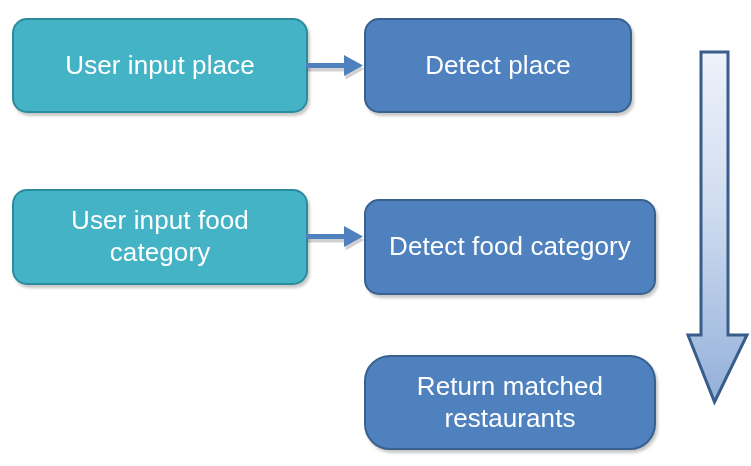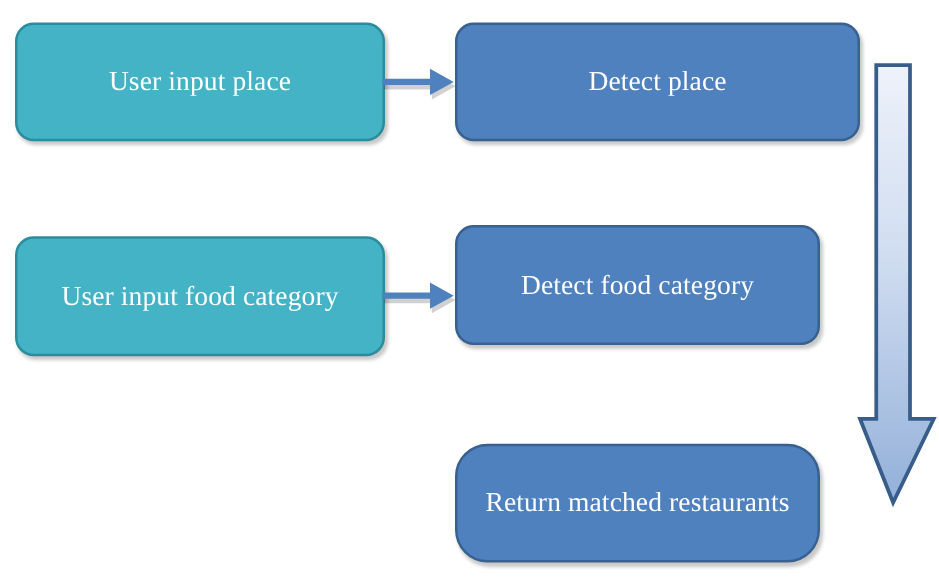--- a/index.html
+++ b/index.html
@@ -21,25 +21,24 @@
   
   .node {
     position: absolute;
     display: flex;
     align-items: center;
     justify-content: center;
     text-align: center;
     box-sizing: border-box;
     border-radius: 15px;
     color: #ffffff;
-    font-size: 22px;
+    font-size: 26px;
     line-height: 1.22;
     letter-spacing: 0.1px;
     padding: 4px 14px;
-    font-family: Liberation Serif, serif;
     -webkit-font-smoothing: antialiased;
   }
   .node .node-label {
     display: block;
     width: 100%;
   }
 
   .node-teal {
     background: #44b3c6;
     border: 2px solid #2b8c9e;
@@ -77,38 +76,38 @@
 
   <div class="connector" style="left:306px; top:52px; width:62px; height:28px;">
     <svg width="62" height="28" viewBox="0 0 62 28" aria-hidden="true">
       <g transform="translate(1.5,2.5)">
         <path d="M0,12 L38,12 L38,4 L57,14.5 L38,25 L38,17 L0,17 Z" fill="rgba(0,0,0,0.18)"></path>
       </g>
       <path d="M0,11 L38,11 L38,3 L57,13.5 L38,24 L38,16 L0,16 Z" fill="#4e81bd"></path>
     </svg>
   </div>
 
-  <div class="node node-blue" style="left:364px; top:18px; width:324px; height:95px;">
+  <div class="node node-blue" style="left:364px; top:18px; width:268px; height:95px;">
     <span class="node-label">Detect place</span>
   </div>
 
   <div class="node node-teal" style="left:12px; top:189px; width:296px; height:96px;">
     <span class="node-label">User input food category</span>
   </div>
 
   <div class="connector" style="left:306px; top:223px; width:62px; height:28px;">
     <svg width="62" height="28" viewBox="0 0 62 28" aria-hidden="true">
       <g transform="translate(1.5,2.5)">
         <path d="M0,12 L38,12 L38,4 L57,14.5 L38,25 L38,17 L0,17 Z" fill="rgba(0,0,0,0.18)"></path>
       </g>
       <path d="M0,11 L38,11 L38,3 L57,13.5 L38,24 L38,16 L0,16 Z" fill="#4e81bd"></path>
     </svg>
   </div>
 
-  <div class="node node-blue" style="left:364px; top:180px; width:292px; height:96px;">
+  <div class="node node-blue" style="left:364px; top:199px; width:292px; height:96px;">
     <span class="node-label">Detect food category</span>
   </div>
 
   <div class="node node-blue" style="left:364px; top:355px; width:292px; height:95px;border-radius:26px;">
     <span class="node-label">Return matched restaurants</span>
   </div>
 
   <div class="big-arrow" style="left:684px; top:46px; width:68px; height:362px;">
     <svg width="68" height="362" viewBox="0 0 68 362" aria-hidden="true">
       <defs>

